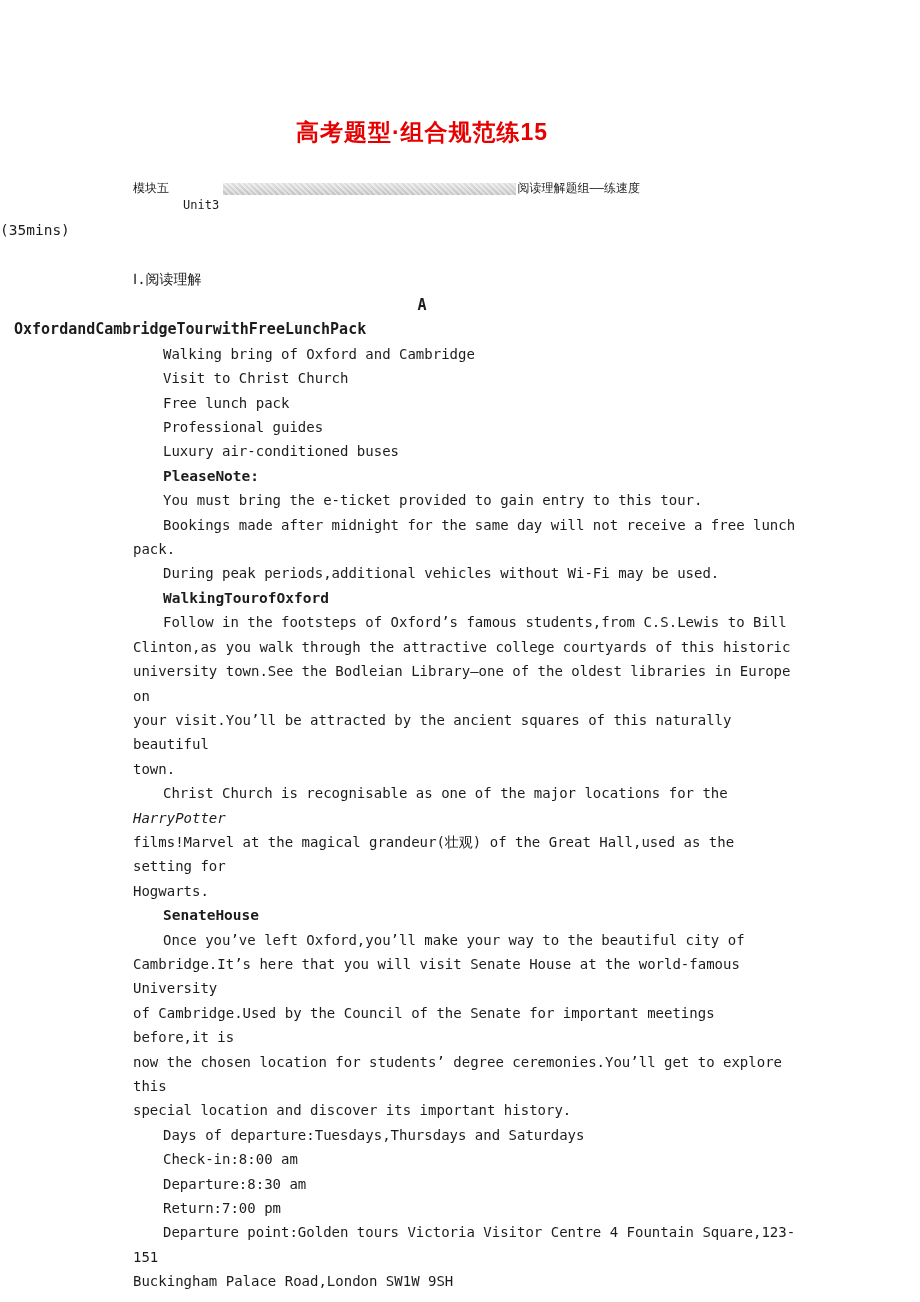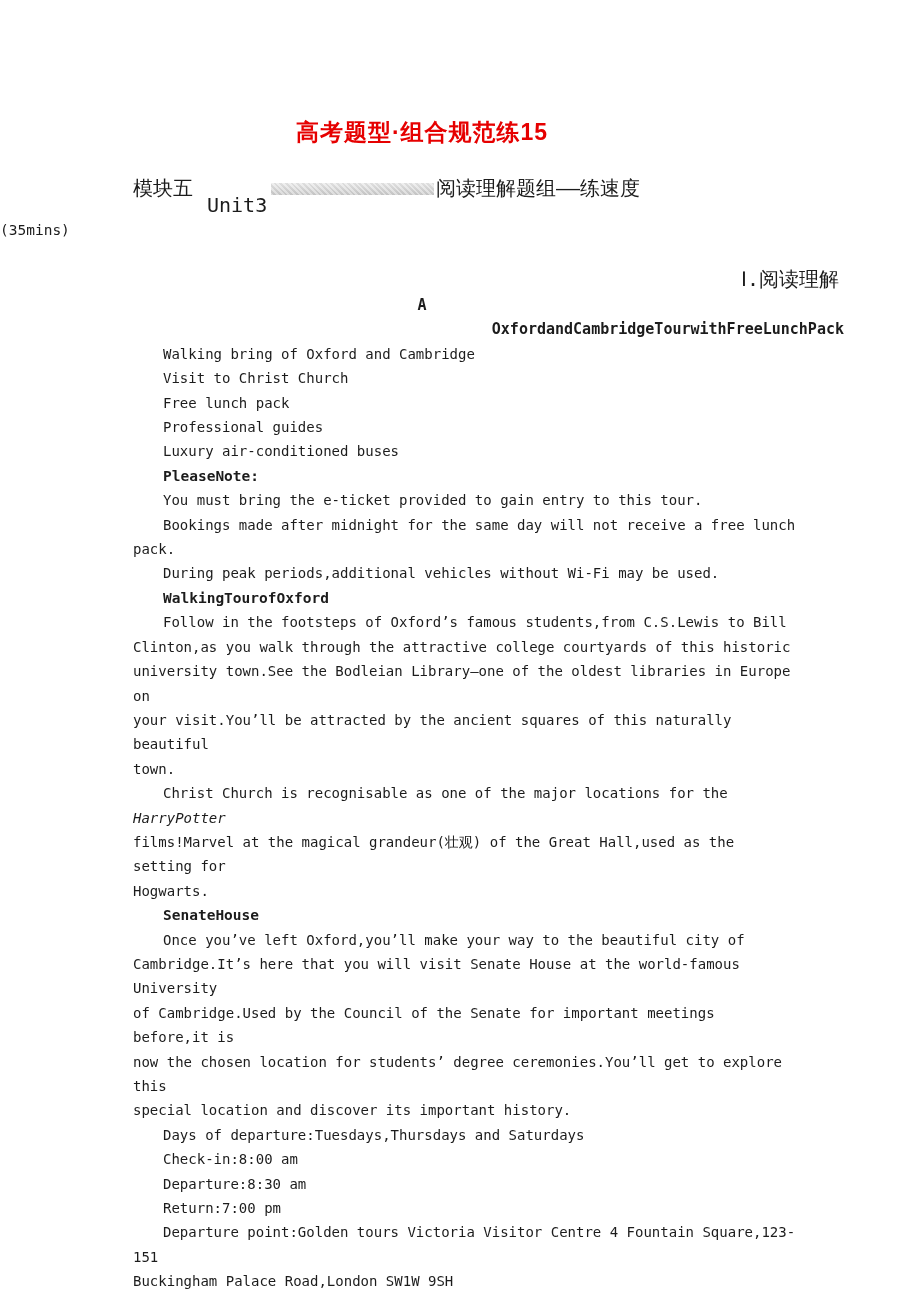--- a/index.html
+++ b/index.html
@@ -20,41 +20,41 @@
     line-height:28px;
     color:#e60000;
     letter-spacing:1px;
   }
 
   .module-row {
     margin:13px 0 0 133px;
     width:507px;
     display:flex;
     align-items:center;
-    font-size:20px;
+    font-size:12px;
     line-height:22px;
     white-space:nowrap;
   }
   .module-label { margin-right:14px; }
   .unit-label { margin-right:2px;margin-top:35px; }
   .unit-bar {
     flex:1;
     height:12px;
     margin:2px 2px 0 2px;
     background:
       linear-gradient(to bottom, rgba(255,255,255,.35), rgba(0,0,0,.06)),
       repeating-linear-gradient(45deg,#e9e9e9 0 2px,#cfcfcf 2px 4px);
   }
 
   .duration { margin-top:3px; font-size:14.5px; line-height:22px; }
 
-  .section-label { margin:26px 5px 0 133px; font-size:20px; line-height:24px;text-align:right; }
+  .section-label { margin:26px 5px 0 133px; font-size:14px; line-height:24px; }
 
   .passage-label { text-align:center; font-weight:bold; font-size:15px; line-height:24.4px; margin-top:2px; }
-  .passage-title { text-align:right; font-weight:bold; font-size:15px; line-height:24.4px; }
+  .passage-title { text-align:left; font-weight:bold; font-size:15px; line-height:24.4px;padding-left:14px; }
 
   .content {
     margin-left:133px;
     width:664px;
     font-size:14px;
     line-height:24.4px;
   }
   .content .line { white-space:pre-wrap; }
   .indent { text-indent:30px; }
   .heading { font-weight:bold; text-indent:30px; font-size:14.5px; }

